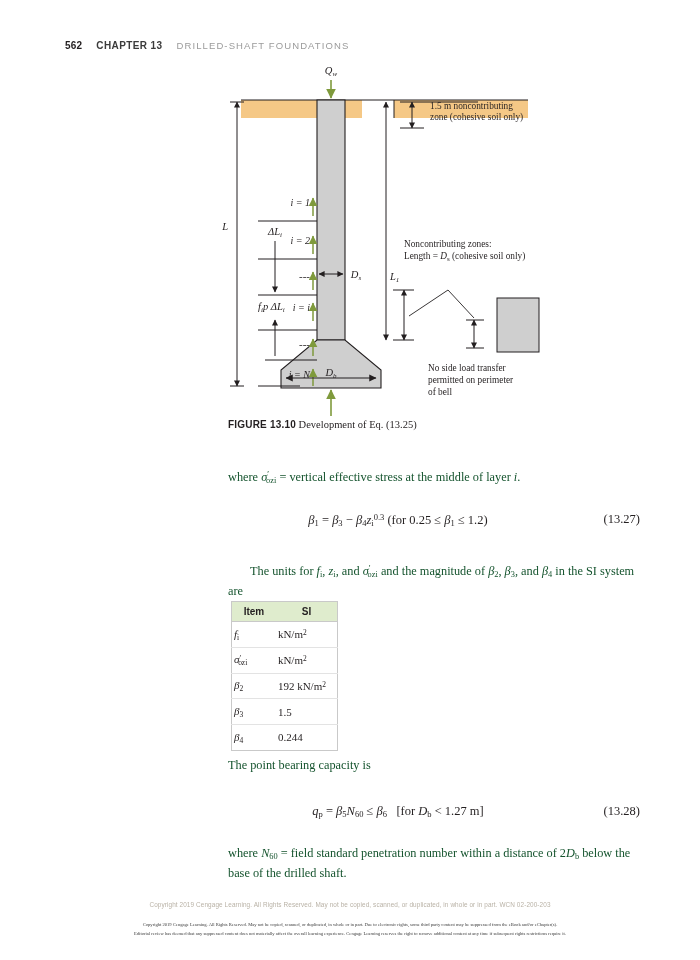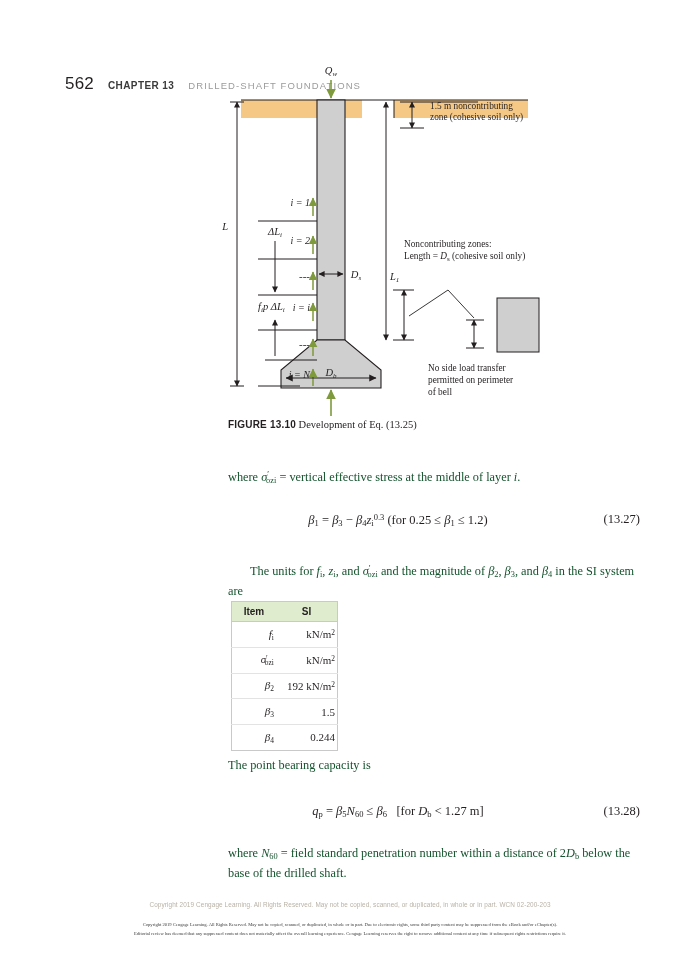--- a/index.html
+++ b/index.html
@@ -20,38 +20,37 @@
   .runhead {
     position: absolute;
     left: 40px;
     top: 40px;
     display: flex;
     align-items: baseline;
     gap: 14px;
     font-family: "Liberation Sans", sans-serif;
   }
   .runhead .folio {
-    font-size: 17px;
-    font-weight: normal;
+    font-size: 10px;
+    font-weight: bold;
     color: #231f20;
     letter-spacing: 0.2px;
     padding-left: 25px;
   }
   .runhead .chap {
     font-size: 10px;
     font-weight: bold;
     color: #3b3b3b;
     letter-spacing: 0.4px;
   }
   .runhead .chaptitle {
     font-size: 9.5px;
     font-weight: normal;
     color: #9b9b9b;
     letter-spacing: 1.1px;
-    margin-top: 40px;
   }
 
   
   .figure {
     position: absolute;
     left: 0;
     top: 58px;
     width: 600px;
     height: 360px;
   }
@@ -126,21 +125,21 @@
     font-weight: bold;
     padding: 4px 2px 4px 2px;
     text-align: center;
     border-top: 1px solid #c9c9c9;
     border-bottom: 1px solid #c9c9c9;
   }
   .unitstable thead th.c1 { width: 44px; margin-left: 34px; }
   .unitstable thead th.c2 { width: 63px; }
   .unitstable td {
     padding: 5.5px 2px;
-    text-align: right;
+    text-align: left;
     border-top: 1px solid #e3e3e3;
     font-size: 11px;
   }
   .unitstable tbody tr:first-child td { border-top: none; }
 
   
   .footer {
     position: absolute;
     left: 0;
     width: 700px;

